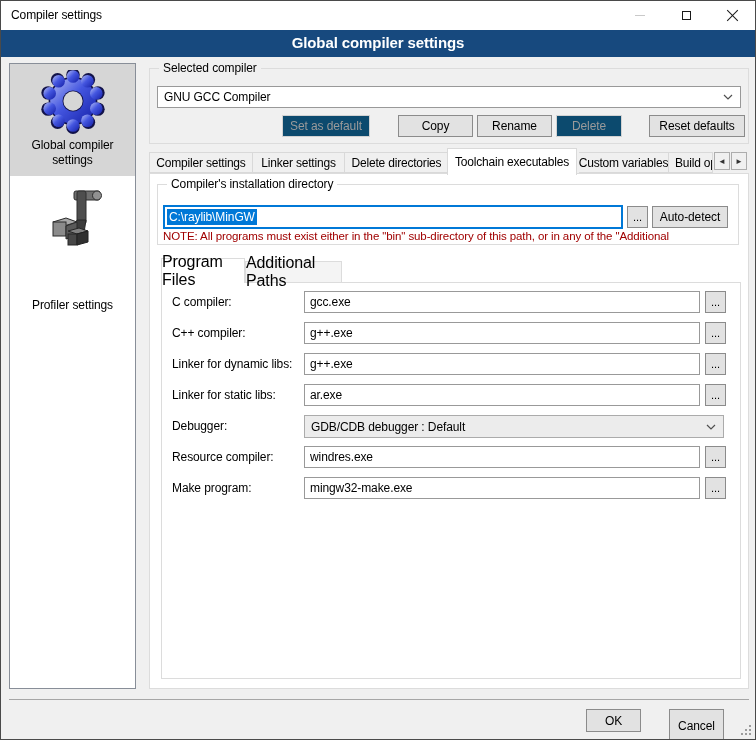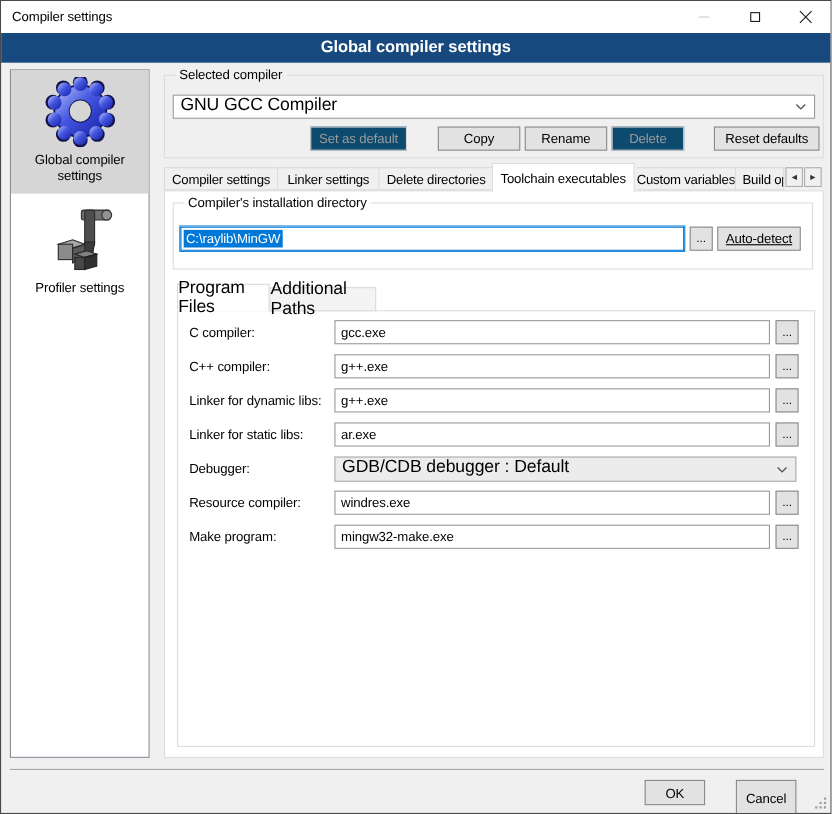--- a/index.html
+++ b/index.html
@@ -21,30 +21,30 @@
   .page-header{position:absolute;left:0;top:29px;right:0;height:27px;background:#17497e;color:#fff;
     font-weight:bold;font-size:15px;text-align:center;line-height:26px;}
 
   
   .sidebar{position:absolute;left:8px;top:62px;width:127px;height:626px;background:#fff;border:1px solid #888e98;}
   .side-item{width:100%;display:flex;flex-direction:column;align-items:center;}
   .side-item .icn{width:64px;height:64px;}
   .side-item .lbl{font-size:12px;color:#000;text-align:center;line-height:15px;padding:4px 4px 8px 4px;}
   .side-item.selected{background:#d6d6d6;}
   .side-item.first{padding-top:6px;}
-  .side-item.second{margin-top:10px;}
+  .side-item.second{margin-top:10px;gap:44px;}
   .side-item.third{margin-top:26px;}
 
   
   .groupbox{position:absolute;border:1px solid #dcdcdc;}
   .groupbox>.gb-label{position:absolute;top:-8px;left:9px;font-size:12px;background:#f0f0f0;padding:0 4px;line-height:15px;color:#000;}
   .groupbox.on-white>.gb-label{background:#fff;}
 
   
-  .combo{position:absolute;background:#fff;border:1px solid #999;display:flex;font-size:16px;padding:0 22px 0 6px;color:#000;}
+  .combo{position:absolute;background:#fff;border:1px solid #999;display:flex;align-items:center;font-size:12px;padding:0 22px 0 6px;color:#000;}
   .combo.gray{background:#ececec;border-color:#ababab;}
   .combo .chev{position:absolute;right:7px;top:50%;margin-top:-3px;}
   .pushbtn{position:absolute;background:#e2e2e2;border:1px solid #8b8b8b;font-size:12px;color:#000;
     display:flex;align-items:center;justify-content:center;padding:0;}
   .pushbtn.disabled{background:#0c4a6e;border-color:#d2d2d2;color:#9a9a9a;text-align:center;}
   .txtfield{background:#fff;border:1px solid #999;font-size:12px;color:#000;padding:0 5px;}
   input.txtfield{outline:none;}
 
   
   .tab{position:absolute;top:151px;height:21px;background:#f0f0f0;border:1px solid #d9d9d9;border-left:none;
@@ -198,21 +198,22 @@
 
   <div class="pagepanel"></div>
 
   <div class="groupbox on-white" style="left:156px;top:183px;width:582px;height:61px;z-index:3;">
     <span class="gb-label">Compiler's installation directory</span>
   </div>
   <div class="pathfield" style="z-index:4;">
     <span class="sel">C:\raylib\MinGW</span>
   </div>
   <button class="pushbtn" style="left:626px;top:205px;width:21px;height:22px;z-index:4;font-size:11px;line-height:10px;">...</button>
-  <button class="pushbtn" style="left:651px;top:205px;width:76px;height:22px;z-index:4;text-decoration:underline;">Auto-detect</button>
+  <button class="pushbtn" style="left:651px;top:205px;width:76px;height:22px;z-index:4;">Auto-detect</button>
+  <div class="notetext" style="z-index:4;">NOTE: All programs must exist either in the "bin" sub-directory of this path, or in any of the "Additional</div>
 
   <div class="subtab active" style="left:160px;top:257px;width:84px;height:25px;">Program Files</div>
   <div class="subtab" style="left:244px;top:260px;width:97px;height:22px;">Additional Paths</div>
 
   <div class="innerpanel">
     <div class="trow" style="top:8px;">
       <span class="flabel">C compiler:</span>
       <input class="txtfield" value="gcc.exe" style="">
       <button class="pushbtn rowbrowse">...</button>
     </div>

